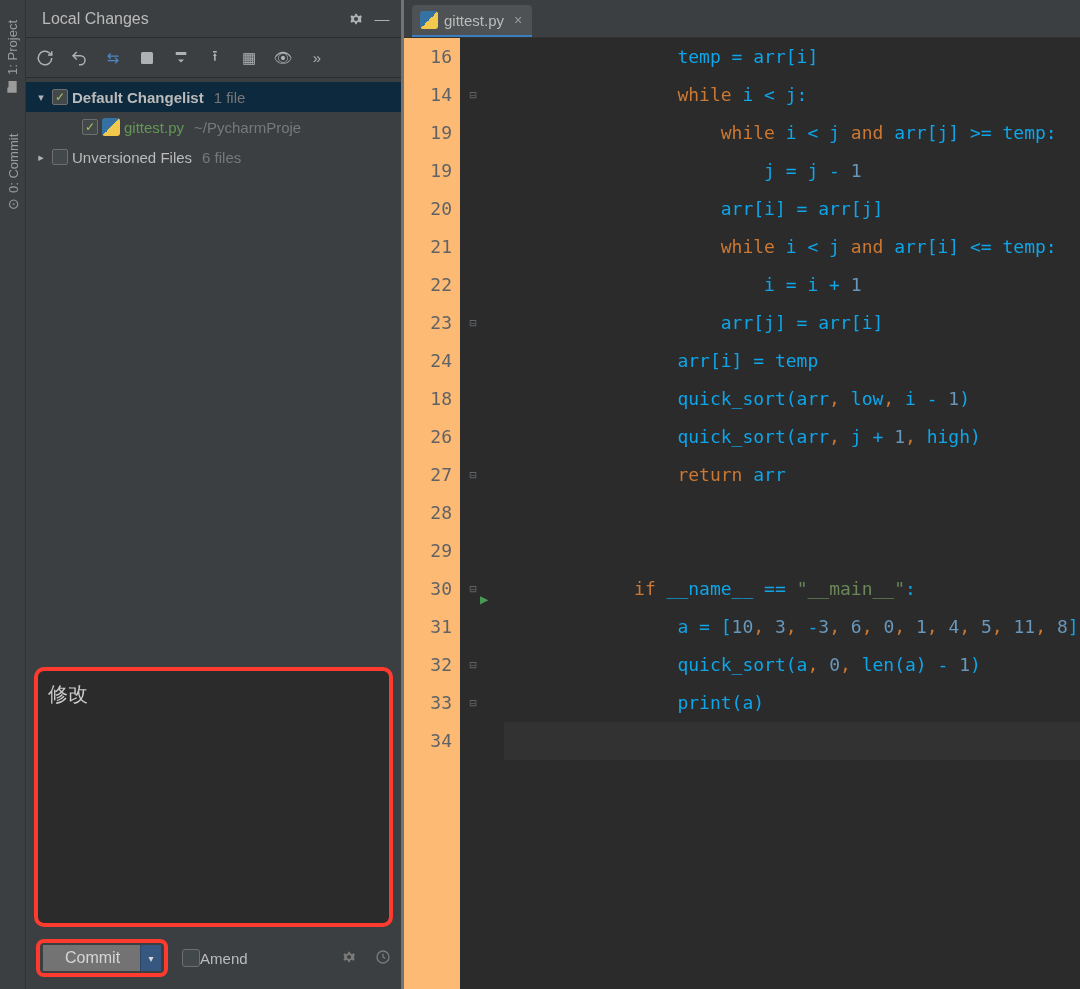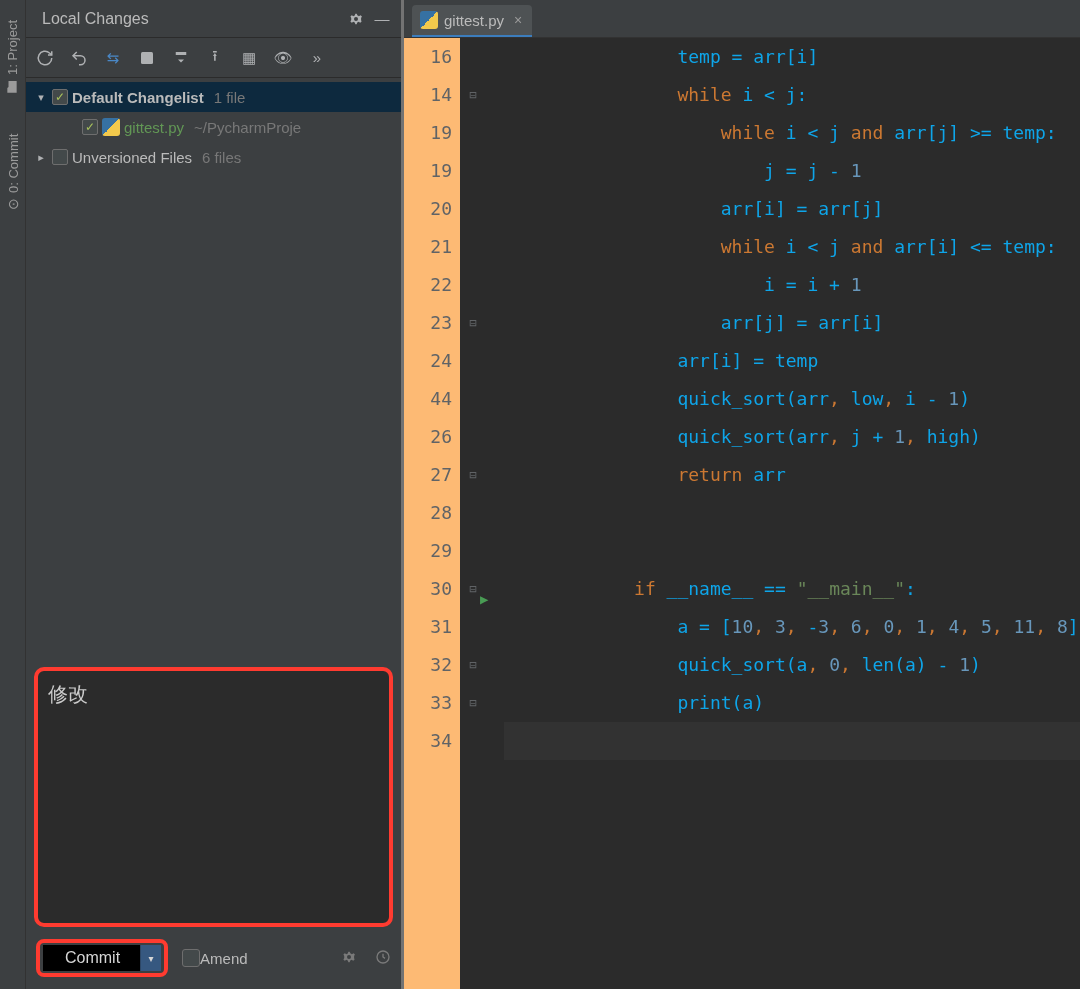--- a/index.html
+++ b/index.html
@@ -104,21 +104,21 @@
   .added { color:#629755;}
   .commit-row {
     padding: 6px 10px 12px 10px;
     display:flex; align-items:center; gap:10px;
   }
   .commit-box{
     border:4px solid #ff3b30; border-radius:8px; padding:2px 3px;
     display:inline-flex;
   }
   .commit-btn {
-    background:#000000; color:#d6d6d6;
+    background:#737373; color:#d6d6d6;
     padding:4px 20px 4px 22px;
     font-size:16px;
     border:none; border-right:1px solid #2d4766;
     cursor:pointer;
   }
   .commit-dd {
     width:20px; background:#365880; border:none; color:#d6d6d6;
     display:flex; align-items:center; justify-content:center; cursor:pointer;
     font-size:10px;
   }
@@ -280,21 +280,21 @@
       <div class="gutter" id="gutter">
           <div class="ln">16</div>
           <div class="ln">14</div>
           <div class="ln">19</div>
           <div class="ln">19</div>
           <div class="ln">20</div>
           <div class="ln">21</div>
           <div class="ln">22</div>
           <div class="ln">23</div>
           <div class="ln">24</div>
-          <div class="ln">44</div>
+          <div class="ln">18</div>
           <div class="ln">26</div>
           <div class="ln">27</div>
           <div class="ln">28</div>
           <div class="ln">29</div>
           <div class="ln">30</div>
           <div class="ln">31</div>
           <div class="ln">32</div>
           <div class="ln">33</div>
           <div class="ln">34</div>
         </div>

